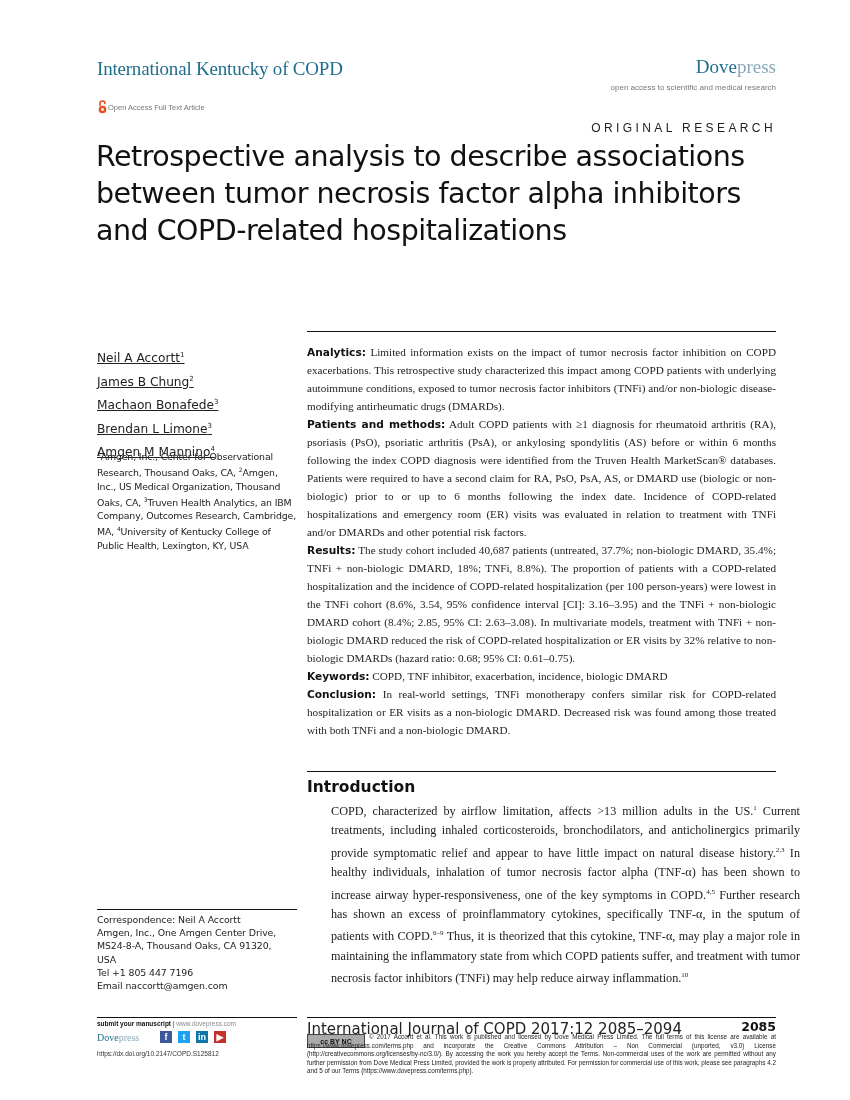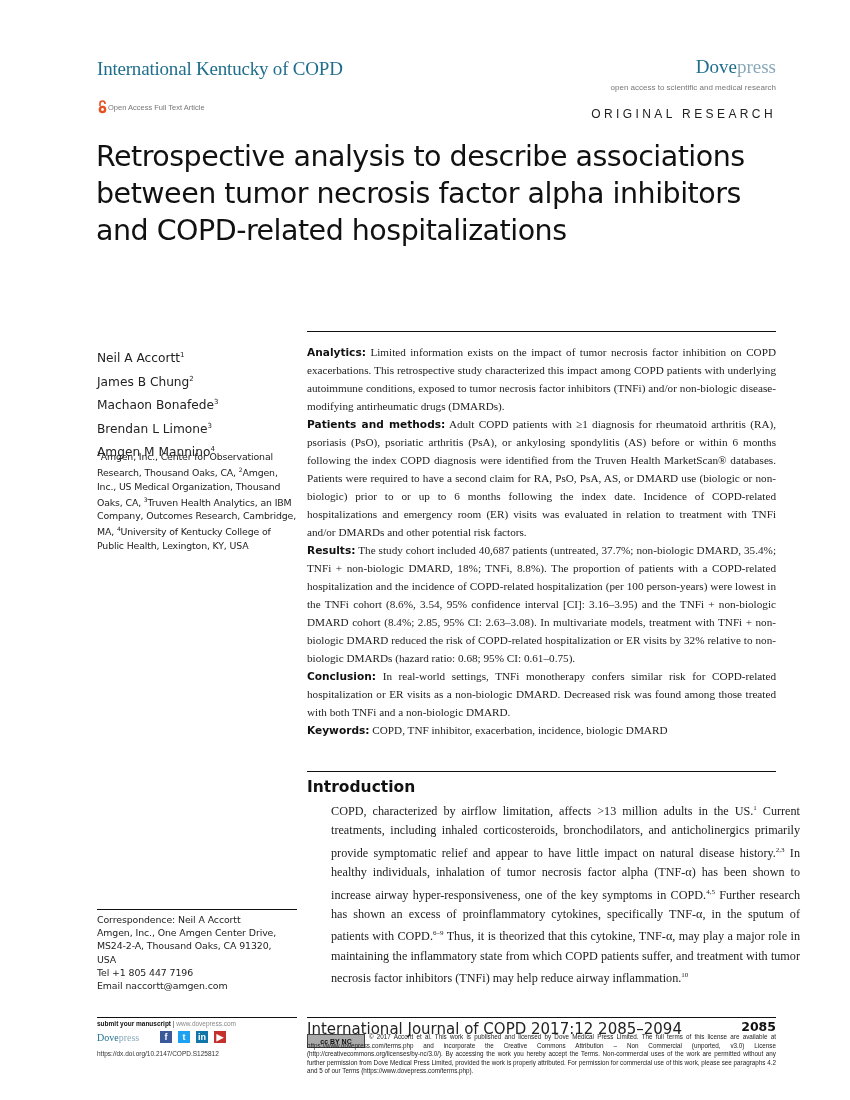--- a/index.html
+++ b/index.html
@@ -5,24 +5,24 @@
   html, body { margin: 0; padding: 0; background: #ffffff; }
   body { width: 850px; height: 1100px; position: relative; overflow: hidden; color: #111; }
   .abs { position: absolute; }
   .journal-name { left: 97px; top: 58px; font-family: "Liberation Serif", serif; font-size: 19px; color: #1f6e8c; letter-spacing: -0.2px; }
   .dove-logo { right: 74px; top: 56px; font-family: "Liberation Serif", serif; font-size: 19px; }
   .dove-logo .d1 { color: #1f6e8c; }
   .dove-logo .d2 { color: #8aa9b8; }
   .dove-tag { right: 74px; top: 83px; font-family: "Liberation Sans", sans-serif; font-size: 8px; color: #777; }
   .oa { left: 97px; top: 100px; font-family: "Liberation Sans", sans-serif; font-size: 7.5px; color: #777; display: flex; align-items: center; }
   .oa-icon { width: 11px; height: 14px; }
-  .orig { right: 74px; top: 107px; font-family: "Liberation Sans", sans-serif; font-size: 12px; letter-spacing: 3.4px; color: #222; }
+  .orig { right: 74px; top: 121px; font-family: "Liberation Sans", sans-serif; font-size: 12px; letter-spacing: 3.4px; color: #222; }
   .title { left: 96px; top: 138px; width: 680px; font-family: "DejaVu Sans", sans-serif; font-size: 28.5px; line-height: 37px; color: #111; letter-spacing: -0.5px; font-weight: normal; }
 
-  .authors { left: 97px; top: 345px; font-family: "DejaVu Sans", sans-serif; font-size: 12.2px; line-height: 20.5px; color: #222; }
+  .authors { left: 97px; top: 345px; font-family: "DejaVu Sans", sans-serif; font-size: 12.2px; line-height: 20.5px; color: #222; text-decoration: underline; }
   .authors sup { font-size: 7px; vertical-align: 5px; }
   .affil { left: 97px; top: 447px; width: 200px; font-family: "DejaVu Sans", sans-serif; font-size: 9.4px; line-height: 13.3px; color: #222; letter-spacing: -0.15px; }
   .affil sup { font-size: 6px; vertical-align: 4px; }
 
   .rule-top { left: 307px; top: 331px; width: 469px; height: 1px; background: #111; }
   .abstract { left: 307px; top: 343px; width: 469px; font-family: "Liberation Serif", serif; font-size: 11.2px; line-height: 18px; color: #222; text-align: justify; }
   .abstract p { margin: 0; }
   .abstract b { font-family: "DejaVu Sans", sans-serif; font-weight: bold; font-size: 10.6px; color: #111; }
 
   .rule-mid { left: 307px; top: 771px; width: 469px; height: 1px; background: #111; }
@@ -78,33 +78,33 @@
     <div><span>Brendan L Limone</span><sup>3</sup></div>
     <div><span>Amgen M Mannino</span><sup>4</sup></div>
   </div>
 <div class="abs affil" id="affil"><sup>1</sup><span>Amgen, Inc., Center for Observational Research, Thousand Oaks, CA, </span><sup>2</sup><span>Amgen, Inc., US Medical Organization, Thousand Oaks, CA, </span><sup>3</sup><span>Truven Health Analytics, an IBM Company, Outcomes Research, Cambridge, MA, </span><sup>4</sup><span>University of Kentucky College of Public Health, Lexington, KY, USA</span></div>
 
 <div class="abs rule-top"></div>
 <div class="abs abstract">
   <p><b>Analytics:</b><span> Limited information exists on the impact of tumor necrosis factor inhibition on COPD exacerbations. This retrospective study characterized this impact among COPD patients with underlying autoimmune conditions, exposed to tumor necrosis factor inhibitors (TNFi) and/or non-biologic disease-modifying antirheumatic drugs (DMARDs).</span></p>
   <p><b>Patients and methods:</b><span> Adult COPD patients with ≥1 diagnosis for rheumatoid arthritis (RA), psoriasis (PsO), psoriatic arthritis (PsA), or ankylosing spondylitis (AS) before or within 6 months following the index COPD diagnosis were identified from the Truven Health MarketScan® databases. Patients were required to have a second claim for RA, PsO, PsA, AS, or DMARD use (biologic or non-biologic) prior to or up to 6 months following the index date. Incidence of COPD-related hospitalizations and emergency room (ER) visits was evaluated in relation to treatment with TNFi and/or DMARDs and other potential risk factors.</span></p>
   <p><b>Results:</b><span> The study cohort included 40,687 patients (untreated, 37.7%; non-biologic DMARD, 35.4%; TNFi + non-biologic DMARD, 18%; TNFi, 8.8%). The proportion of patients with a COPD-related hospitalization and the incidence of COPD-related hospitalization (per 100 person-years) were lowest in the TNFi cohort (8.6%, 3.54, 95% confidence interval [CI]: 3.16–3.95) and the TNFi + non-biologic DMARD cohort (8.4%; 2.85, 95% CI: 2.63–3.08). In multivariate models, treatment with TNFi + non-biologic DMARD reduced the risk of COPD-related hospitalization or ER visits by 32% relative to non-biologic DMARDs (hazard ratio: 0.68; 95% CI: 0.61–0.75).</span></p>
+  <p><b>Keywords:</b><span> COPD, TNF inhibitor, exacerbation, incidence, biologic DMARD</span></p>
   <p><b>Conclusion:</b><span> In real-world settings, TNFi monotherapy confers similar risk for COPD-related hospitalization or ER visits as a non-biologic DMARD. Decreased risk was found among those treated with both TNFi and a non-biologic DMARD.</span></p>
-  <p><b>Keywords:</b><span> COPD, TNF inhibitor, exacerbation, incidence, biologic DMARD</span></p>
 </div>
 
 <div class="abs rule-mid"></div>
 <div class="abs intro-h">Introduction</div>
 <div class="abs intro" id="intro"><span>COPD, characterized by airflow limitation, affects &gt;13 million adults in the US.</span><sup>1</sup><span> Current treatments, including inhaled corticosteroids, bronchodilators, and anticholinergics primarily provide symptomatic relief and appear to have little impact on natural disease history.</span><sup>2,3</sup><span> In healthy individuals, inhalation of tumor necrosis factor alpha (TNF-α) has been shown to increase airway hyper-responsiveness, one of the key symptoms in COPD.</span><sup>4,5</sup><span> Further research has shown an excess of proinflammatory cytokines, specifically TNF-α, in the sputum of patients with COPD.</span><sup>6–9</sup><span> Thus, it is theorized that this cytokine, TNF-α, may play a major role in maintaining the inflammatory state from which COPD patients suffer, and treatment with tumor necrosis factor inhibitors (TNFi) may help reduce airway inflammation.</span><sup>10</sup></div>
 
 <div class="abs corr-rule"></div>
 <div class="abs corr" id="corr">
     <div>Correspondence: Neil A Accortt</div>
     <div>Amgen, Inc., One Amgen Center Drive,</div>
-    <div>MS24-2-A, Thousand Oaks, CA 91320,</div>
+    <div>MS24-8-A, Thousand Oaks, CA 91320,</div>
     <div>USA</div>
     <div>Tel +1 805 447 7196</div>
     <div>Email naccortt@amgen.com</div>
   </div>
 
 <div class="abs foot-rule-l"></div>
 <div class="abs submit">
   <b>submit your manuscript</b> | <span class="url">www.dovepress.com</span>
 </div>
 <div class="abs foot-dove">

